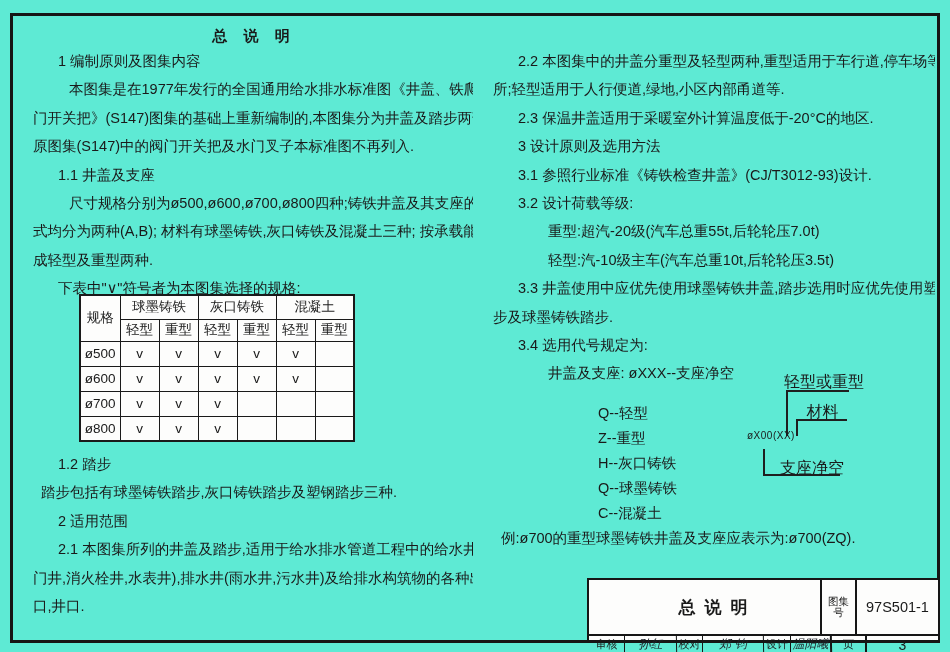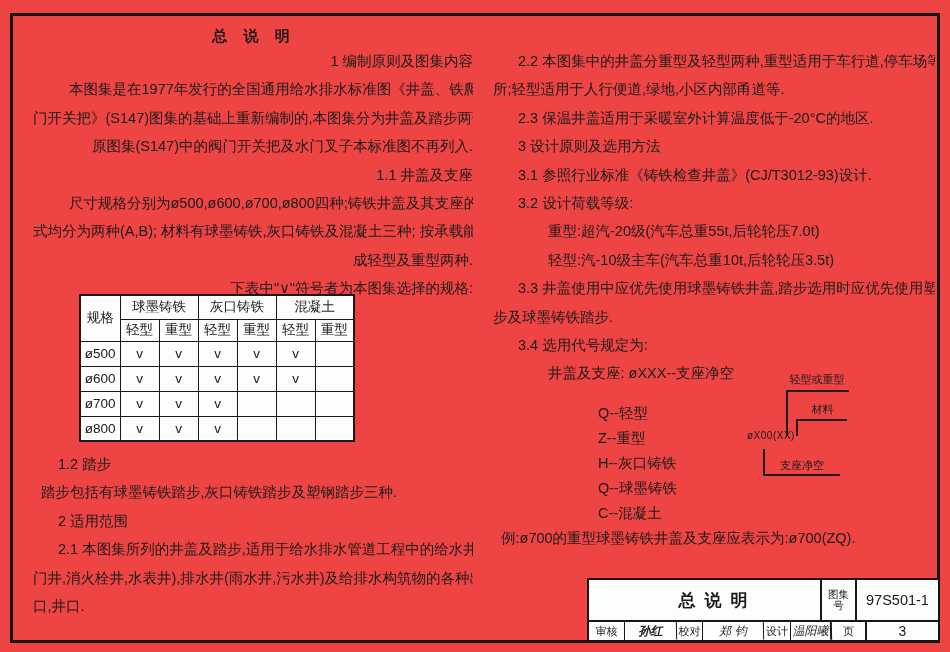--- a/index.html
+++ b/index.html
@@ -3,32 +3,32 @@
 <meta charset="utf-8">
 <style>
   * { box-sizing: border-box; }
   html, body { margin: 0; padding: 0; }
   body {
     width: 950px; height: 652px; overflow: hidden;
     background: #ffffff;
     font-family: "Liberation Sans", "DejaVu Sans", sans-serif;
     color: #1a1a1a;
   }
-  .sheet { position: relative; width: 950px; height: 652px; background: #ef4444; }
+  .sheet { position: relative; width: 950px; height: 652px; background: #5eead4; }
   .frame {
     position: absolute; left: 10px; top: 13px; width: 930px; height: 630px;
     border: 3px solid #161616;
   }
   .doc-title {
     position: absolute; left: 33px; top: 27px; width: 442px;
     text-align: center; font-size: 15px; font-weight: bold; letter-spacing: 6px;
   }
   .col { position: absolute; font-size: 14.5px; overflow: hidden; }
   .col .ln { height: 28.4px; line-height: 28.4px; white-space: nowrap; }
-  .left1  { left: 33px;  top: 47px;  width: 440px; text-align: right; }
+  .left1  { left: 33px;  top: 47px;  width: 440px; }
   .left2  { left: 33px;  top: 450px; width: 440px; }
   .rightA { left: 493px; top: 47px;  width: 442px; }
   .rightB { left: 493px; top: 381px; width: 442px; margin-top: 20px; }
   .rightB .ln { height: 25px; line-height: 25px; }
   .i0 { padding-left: 0; } .i8 { padding-left: 8px; } .i25 { padding-left: 25px; }
   .i36 { padding-left: 36px; } .i55 { padding-left: 55px; } .i105 { padding-left: 105px; }
 
   
   table.spec {
     position: absolute; left: 79px; top: 294px; width: 276px;
@@ -39,21 +39,21 @@
     border: 1px solid #1a1a1a; text-align: center; padding: 0;
     font-size: 13.5px; height: 25px;
   }
   table.spec tr.h1 td { height: 24px; }
   table.spec tr.h2 td { height: 22px; }
   td.spec-col { width: 40px; font-size: 13px; }
   td.mark { font-size: 12px; }
 
   
   .dg { position: absolute; border-color: #1f1f1f; }
-  .dg-text { position: absolute; font-size: 11px; white-space: nowrap; }
+  .dg-text { position: absolute; font-size: 16px; white-space: nowrap; }
   .dg-l1 { left: 786px; top: 390px; width: 63px; height: 46px; border-top: 2px solid #1f1f1f; border-left: 2px solid #1f1f1f; }
   .dg-l1-t { left: 784px; top: 372px; width: 66px; text-align: center; }
   .dg-l2 { left: 796px; top: 419px; width: 51px; height: 17px; border-top: 2px solid #1f1f1f; border-left: 2px solid #1f1f1f; }
   .dg-l2-t { left: 798px; top: 402px; width: 49px; text-align: center; }
   .dg-code { left: 747px; top: 430px; font-size: 10px; letter-spacing: 0.5px; }
   .dg-l3 { left: 763px; top: 449px; width: 77px; height: 27px; border-left: 2px solid #1f1f1f; border-bottom: 2px solid #1f1f1f; }
   .dg-l3-t { left: 780px; top: 458px; }
 
   
   .tblock {
@@ -62,33 +62,33 @@
   }
   .tb-top { flex: 1; display: flex; }
   .tb-title {
     flex: 1; display: flex; align-items: center; justify-content: center;
     font-size: 17px; font-weight: bold; letter-spacing: 9px; text-indent: 9px;
     border-right: 2px solid #161616;
     padding-left: 17px;
   }
   .tb-atlas-label {
     width: 35px; border-right: 2px solid #161616; display: flex; align-items: center;
-    justify-content: center; font-size: 10.5px; text-align: center; line-height: 11px; padding: 3px 1px;
+    justify-content: center; font-size: 10.5px; text-align: center; line-height: 11px; padding: 16px 1px;
   }
   .tb-atlas-no { width: 81px; display: flex; align-items: center; justify-content: center; font-size: 14.5px; }
   .tb-bottom { height: 20px; border-top: 2px solid #161616; display: flex; }
   .tb-cell {
     display: flex; align-items: center; justify-content: center;
     border-right: 1.5px solid #161616; font-size: 11px; overflow: hidden; white-space: nowrap;
   }
   .tb-sig {
     font-family: "DejaVu Serif", serif; font-style: italic; font-size: 12px; color: #20242a;
     transform: rotate(-1deg);
   }
-  .w-lbl1 { width: 36px; } .w-sig1 { width: 52px; font-weight: bold; } .w-lbl2 { width: 26px; }
+  .w-lbl1 { width: 36px; } .w-sig1 { width: 52px; } .w-lbl2 { width: 26px; }
   .w-sig2 { width: 61px; } .w-lbl3 { width: 27px; } .w-sig3 { width: 41px; border-right: 2px solid #161616; }
   .w-page { width: 35px; border-right: 2px solid #161616; }
   .w-pno  { flex: 1; border-right: none; font-size: 14px; }
 </style>
 </head>
 <body>
 
 <div class="sheet">
   <div class="frame"></div>
 

